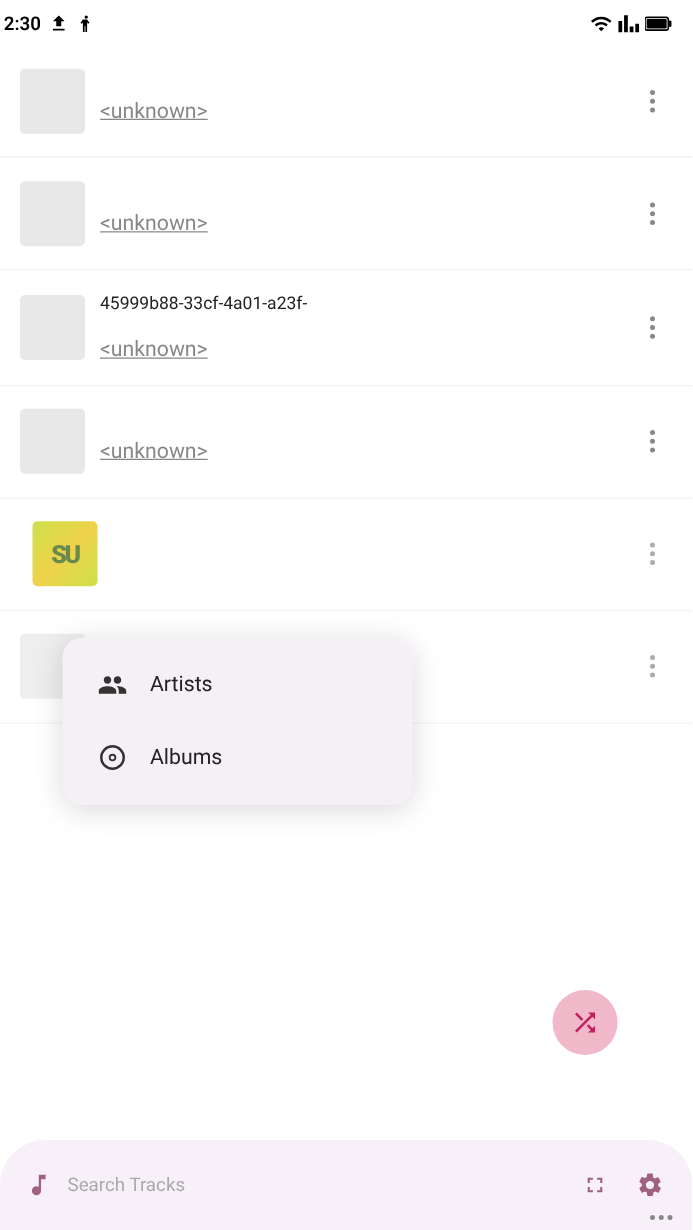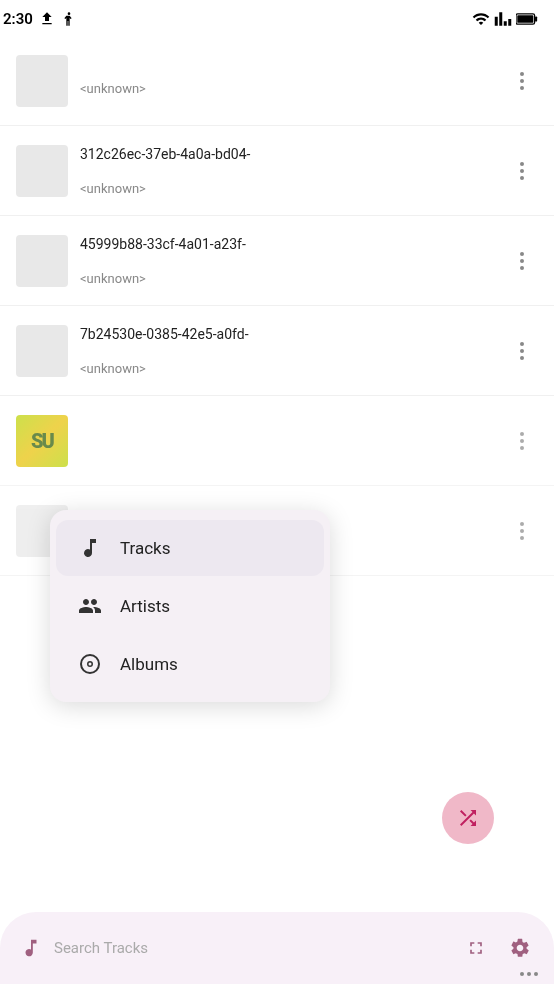--- a/index.html
+++ b/index.html
@@ -62,41 +62,43 @@
       border-radius: 4px;
       background: #e0e0e0;
       flex-shrink: 0;
       overflow: hidden;
     }
     .track-thumbnail.yellow-green {
       background: linear-gradient(135deg, #b8d400 0%, #e8c000 50%, #b8d400 100%);
       display: flex;
       align-items: center;
       justify-content: center;
+      margin-left: 10px;
     }
     .track-thumbnail.yellow-green .su-text {
       color: #2a5a00;
       font-weight: 900;
       font-size: 20px;
       letter-spacing: -2px;
     }
     .track-text {
       flex: 1;
     }
     .track-title {
       font-size: 14px;
       color: #222;
       font-weight: 400;
       line-height: 1.4;
       word-break: break-all;
     }
     .track-artist {
-      font-size: 13px;
+      font-size: 17px;
       color: #888;
       margin-top: 16px;
+      text-decoration: underline;
     }
     .more-btn {
       width: 32px;
       height: 32px;
       display: flex;
       align-items: center;
       justify-content: center;
       cursor: pointer;
       flex-shrink: 0;
     }
@@ -215,21 +217,20 @@
           <span></span>
           <span></span>
         </div>
     </div>
   </div>
 
   <div class="track-item">
     <div class="track-info">
       <div class="track-thumbnail" style="background:#e8e8e8;"></div>
       <div class="track-text">
-        <div class="track-title">312c26ec-37eb-4a0a-bd04-</div>
         <div class="track-artist">&lt;unknown&gt;</div>
       </div>
     </div>
     <div class="more-btn">
       <div class="more-dots">
           <span></span>
           <span></span>
           <span></span>
         </div>
     </div>
@@ -249,21 +250,20 @@
           <span></span>
           <span></span>
         </div>
     </div>
   </div>
 
   <div class="track-item">
     <div class="track-info">
       <div class="track-thumbnail" style="background:#e8e8e8;"></div>
       <div class="track-text">
-        <div class="track-title">7b24530e-0385-42e5-a0fd-</div>
         <div class="track-artist">&lt;unknown&gt;</div>
       </div>
     </div>
     <div class="more-btn">
       <div class="more-dots">
           <span></span>
           <span></span>
           <span></span>
         </div>
     </div>
@@ -301,28 +301,20 @@
           <span></span>
           <span></span>
         </div>
     </div>
   </div>
 
 </div>
 
 <div class="dropdown-menu">
 
-  <div class="menu-item active">
-    <div class="menu-item-icon">
-      <svg width="24" height="24" viewBox="0 0 24 24" fill="#333">
-        <path d="M12 3v10.55A4 4 0 1 0 14 17V7h4V3h-6z"></path>
-      </svg>
-    </div>
-    <span class="menu-item-label">Tracks</span>
-  </div>
 
   <div class="menu-item">
     <div class="menu-item-icon">
       <svg width="24" height="24" viewBox="0 0 24 24" fill="#333">
         <path d="M16 11c1.66 0 2.99-1.34 2.99-3S17.66 5 16 5c-1.66 0-3 1.34-3 3s1.34 3 3 3zm-8 0c1.66 0 2.99-1.34 2.99-3S9.66 5 8 5C6.34 5 5 6.34 5 8s1.34 3 3 3zm0 2c-2.33 0-7 1.17-7 3.5V19h14v-2.5c0-2.33-4.67-3.5-7-3.5zm8 0c-.29 0-.62.02-.97.05 1.16.84 1.97 1.97 1.97 3.45V19h6v-2.5c0-2.33-4.67-3.5-7-3.5z"></path>
       </svg>
     </div>
     <span class="menu-item-label">Artists</span>
   </div>
 

